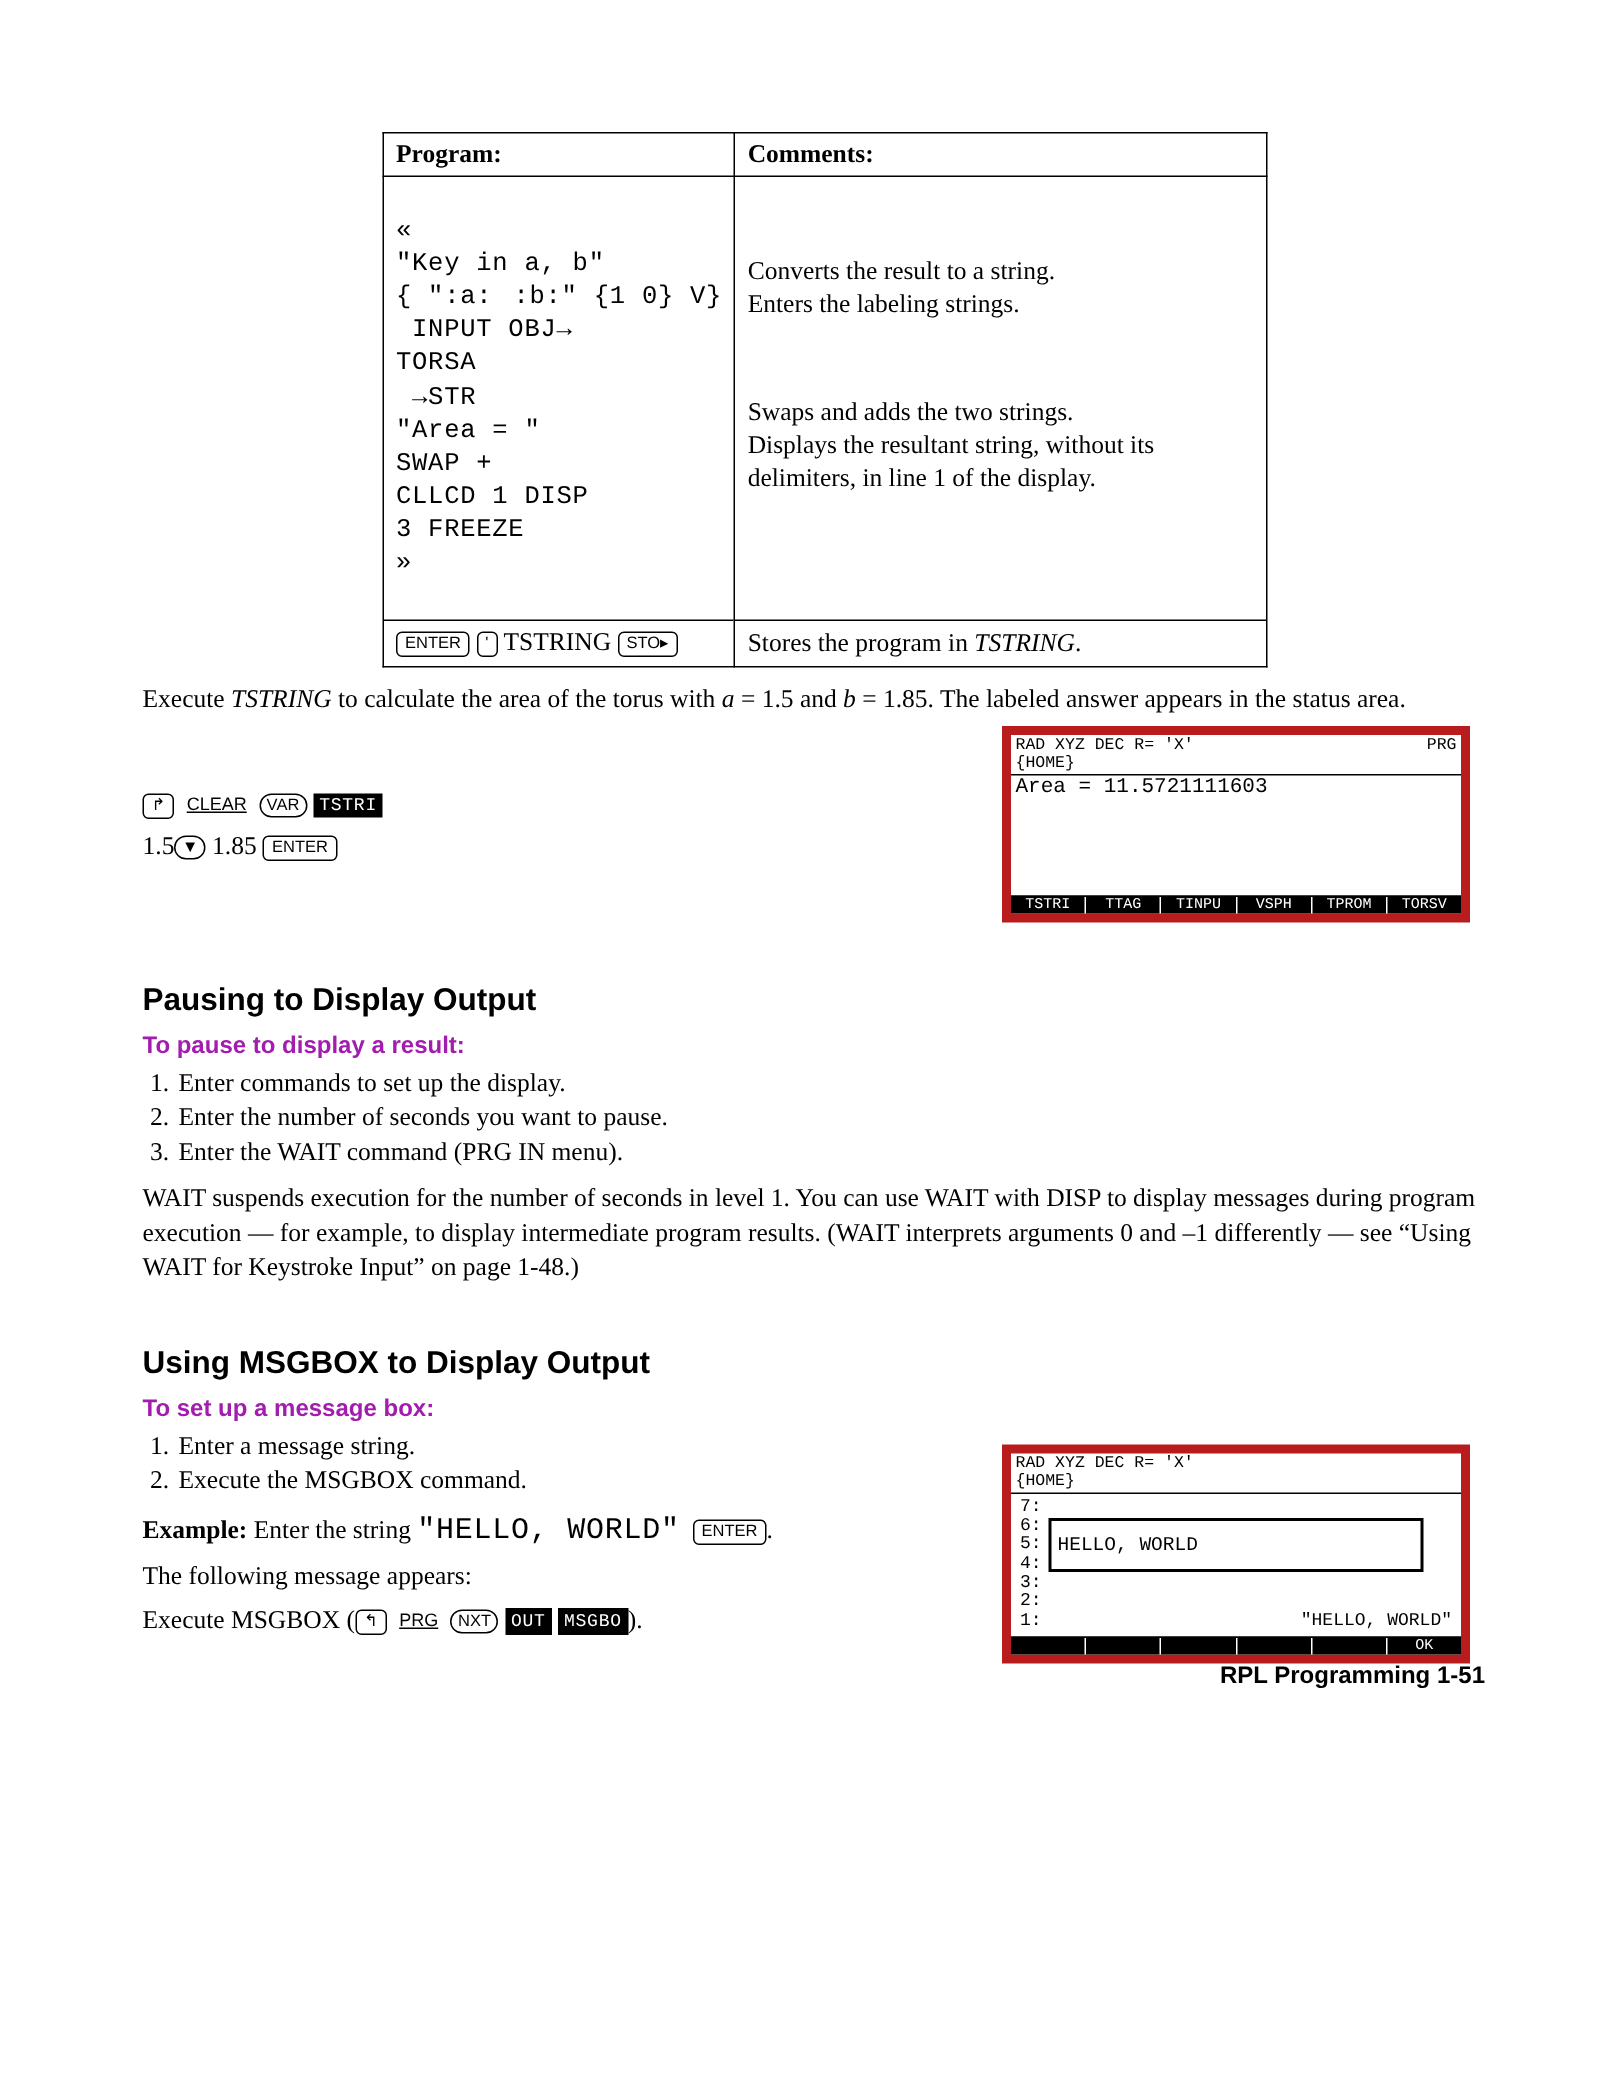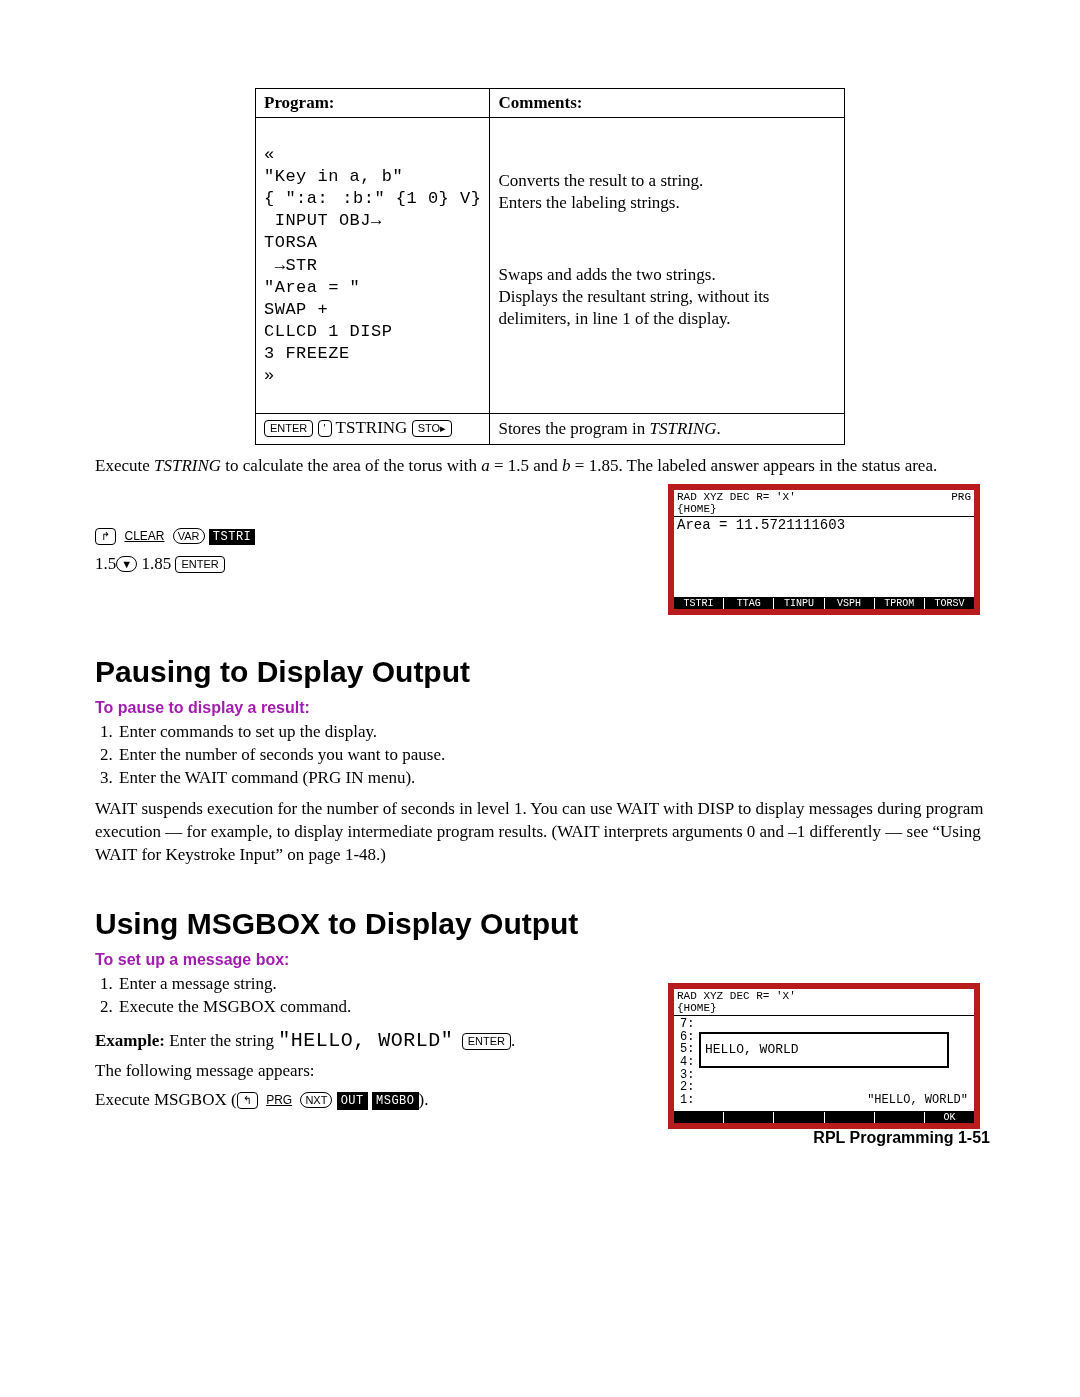--- a/index.html
+++ b/index.html
@@ -128,21 +128,21 @@
   }
   .lcd-menu span {
     flex: 1;
     text-align: center;
     border-right: 1px solid #fff;
     padding: 0 1px;
   }
   .lcd-menu span:last-child{ border-right:none; }
   h2 {
     font-family: Arial, Helvetica, sans-serif;
-    font-size: 30px;
+    font-size: 21px;
     font-weight: bold;
     margin: 40px 0 8px 0;
   }
   .sub-head {
     font-family: Arial, Helvetica, sans-serif;
     font-size: 16px;
     font-weight: bold;
     color: #a21caf;
     margin: 10px 0 4px 0;
   }

